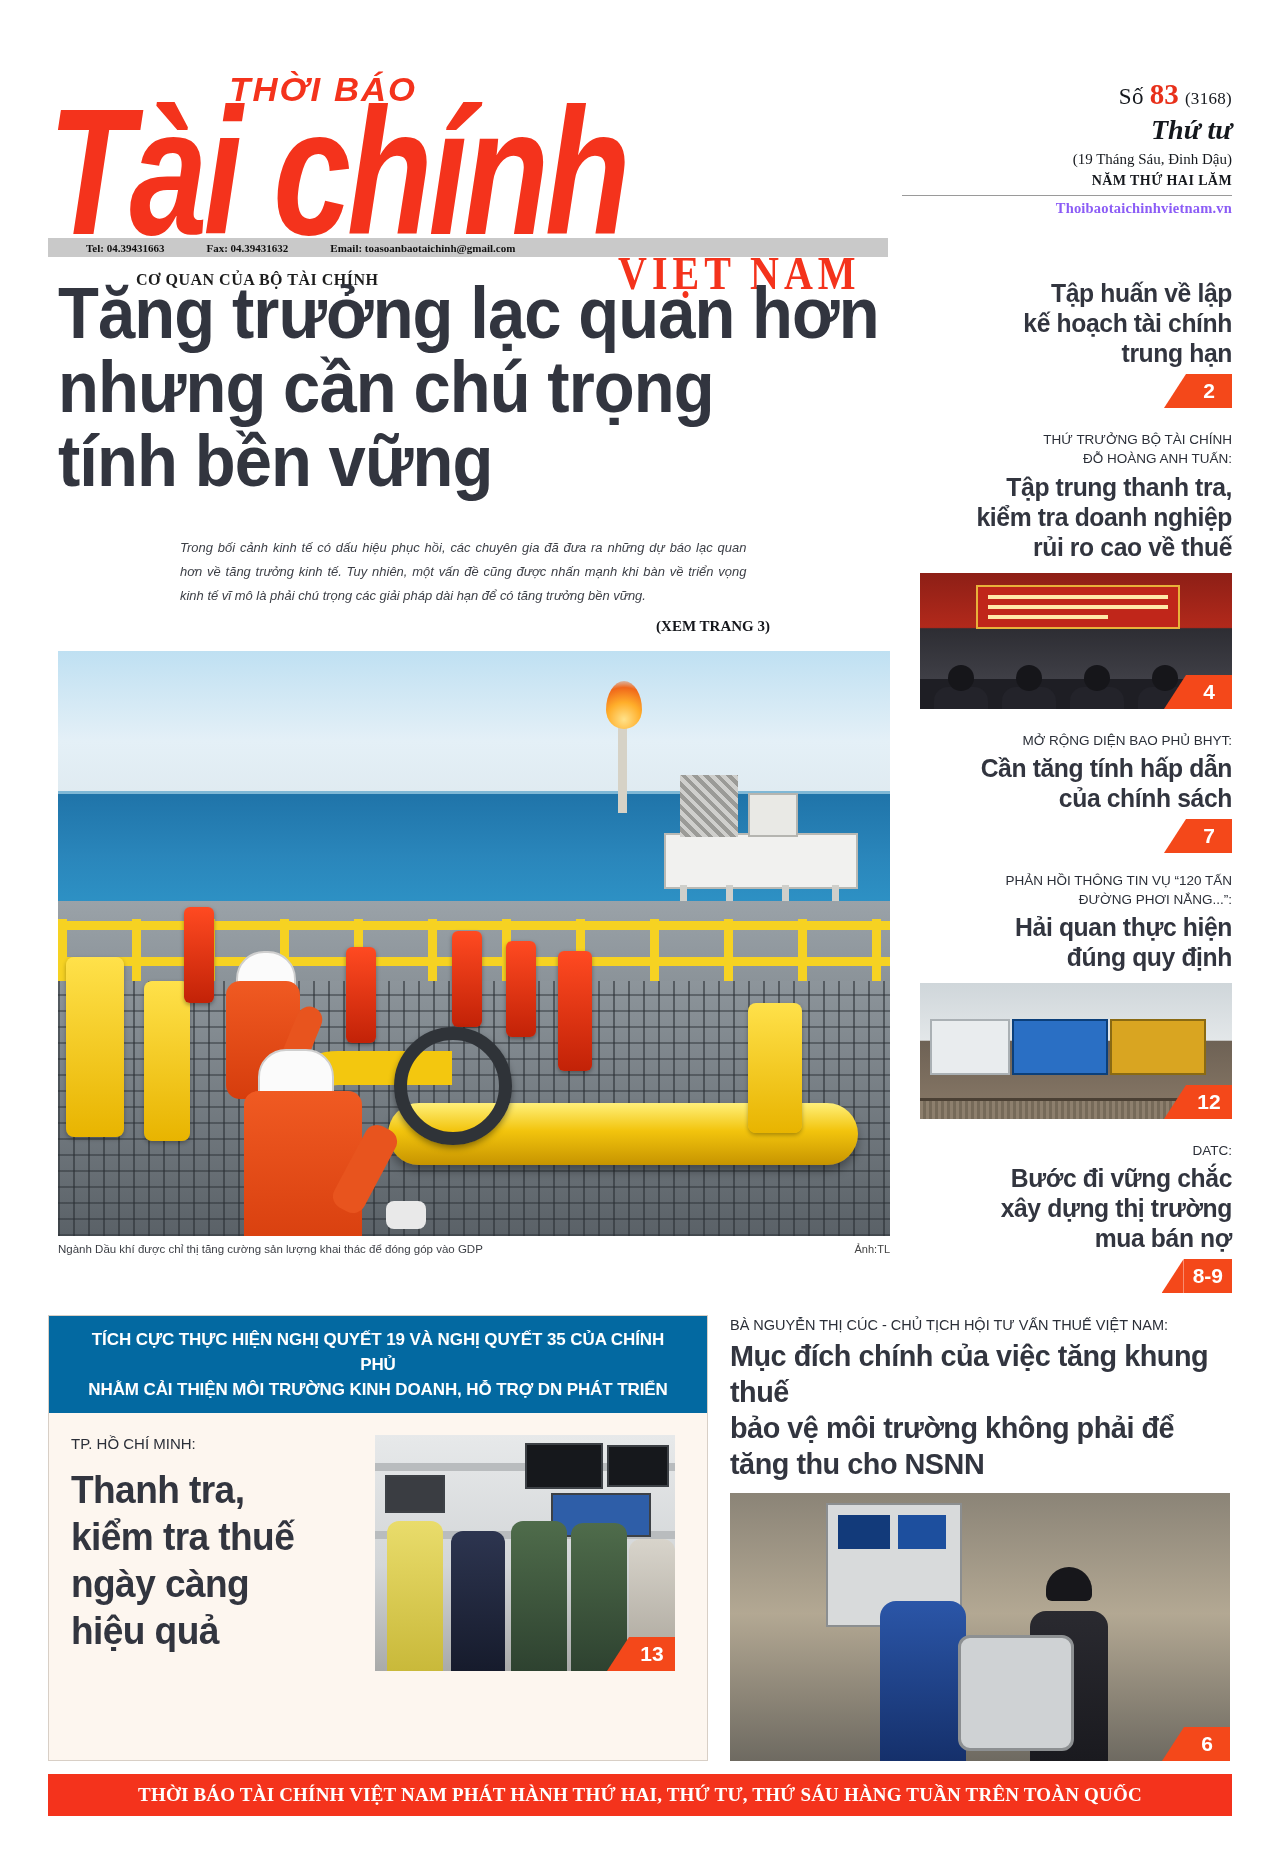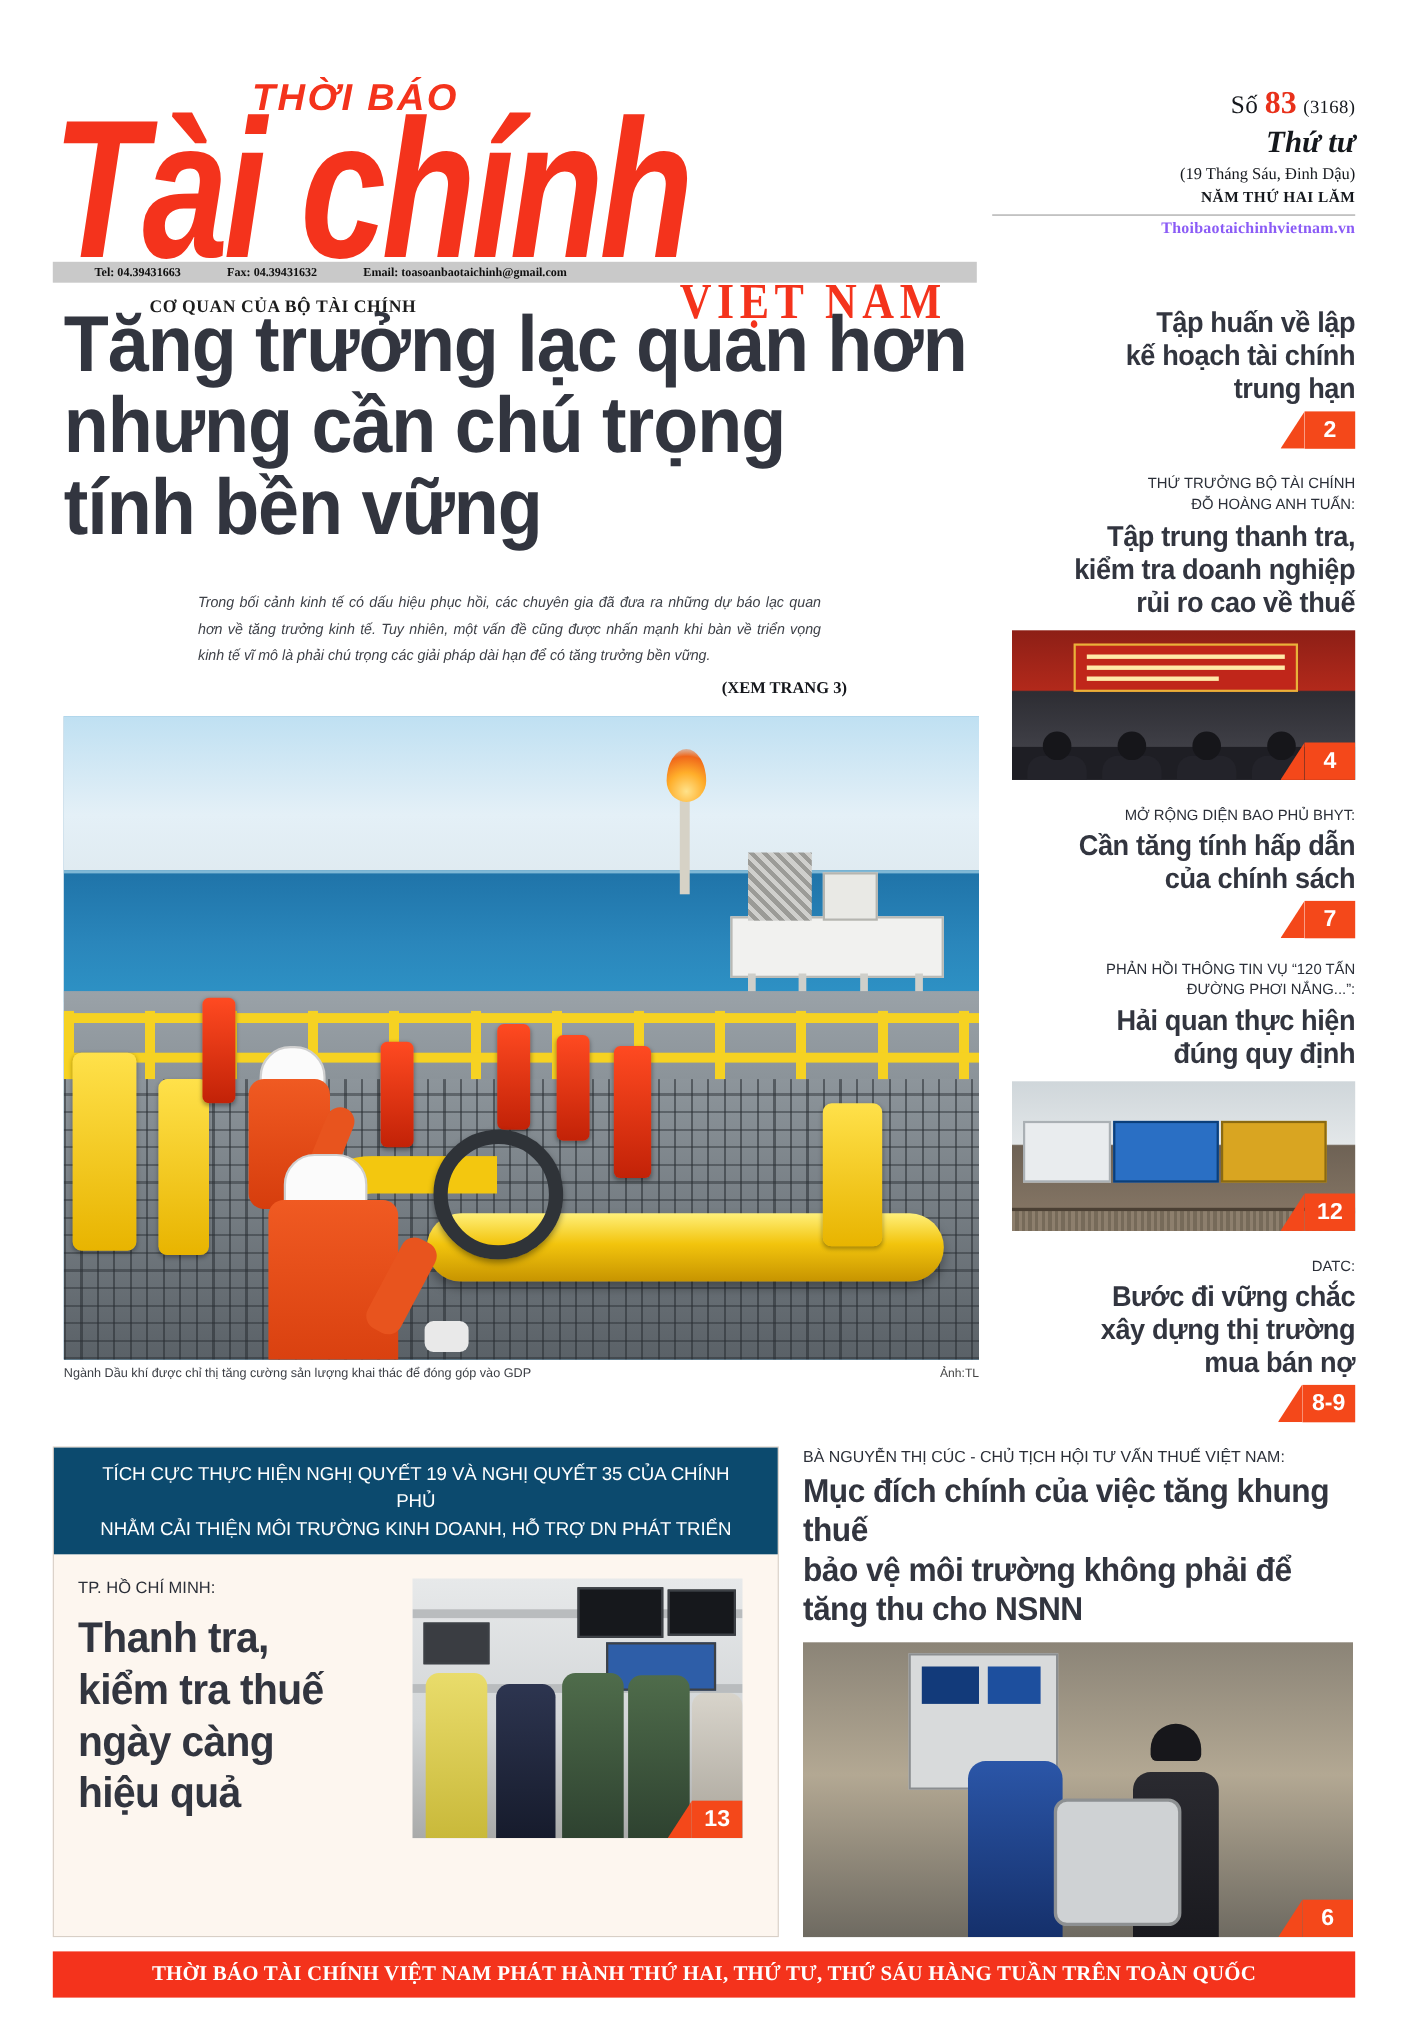--- a/index.html
+++ b/index.html
@@ -207,22 +207,22 @@
   .ph-petrol .pump{position:absolute;background:#d8dadb;border:2px solid #8b8e90;}
   .ph-petrol .disp{position:absolute;background:#123a7a;}
   .ph-petrol .staff{position:absolute;bottom:0;width:86px;height:160px;border-radius:16px 16px 0 0;background:linear-gradient(#2b56a8,#15306b);}
   .ph-petrol .cust{position:absolute;bottom:0;width:78px;height:150px;border-radius:16px 16px 0 0;background:linear-gradient(#2a2a30,#1a1a1f);}
   .ph-petrol .helmet2{position:absolute;width:46px;height:34px;border-radius:23px 23px 6px 6px;background:#17171b;}
 
   
   .bottom{display:flex;gap:22px;margin-top:18px;}
   .bl{width:660px;flex:none;border:1px solid #d8cfc6;box-sizing:border-box;background:#fdf6ef;}
   .bl-banner{
-    background:#0c4a6e;color:#fff;text-align:center;
-    font-weight:normal;font-size:17px;line-height:25px;
+    background:#0369a1;color:#fff;text-align:center;
+    font-weight:bold;font-size:17px;line-height:25px;
     padding:11px 28px;letter-spacing:-.1px;
   }
   .bl-inner{display:flex;padding:22px 18px 18px 22px;gap:18px;}
   .bl-text{width:286px;}
   .bl-kicker{font-size:15px;color:#2b2f38;margin-bottom:14px;}
   .bl-head{
     font-family:"Liberation Sans", sans-serif;font-weight:bold;
     font-size:39px;line-height:47px;color:#32353f;letter-spacing:-.6px;
     transform:scaleX(.95);transform-origin:left top;
   }

